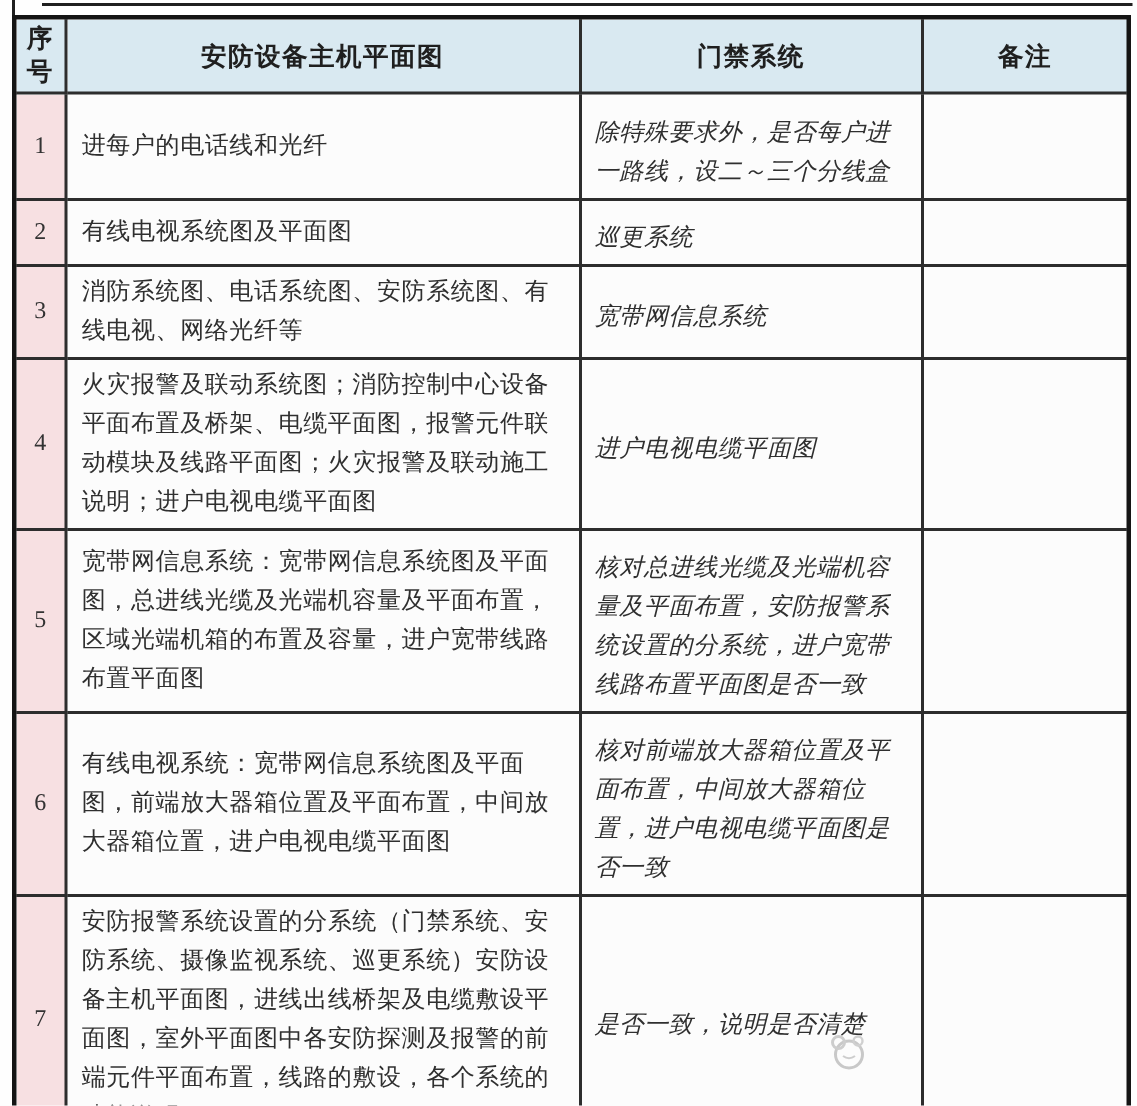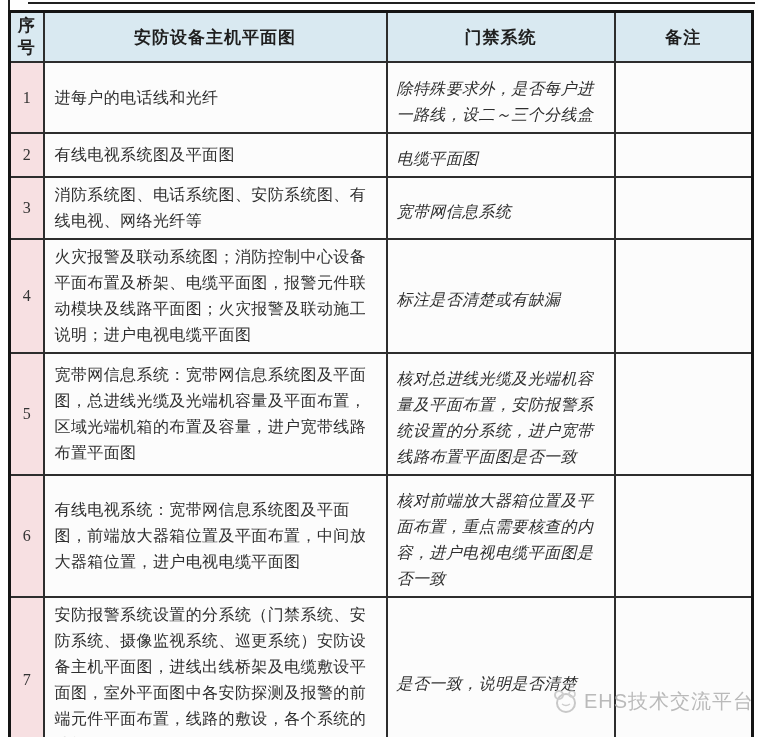--- a/index.html
+++ b/index.html
@@ -110,45 +110,45 @@
     <tbody id="tbody">
         <tr>
           <td class="cell-no">1</td>
           <td class="cell-content">进每户的电话线和光纤</td>
           <td class="cell-problem">除特殊要求外，是否每户进一路线，设二～三个分线盒</td>
           <td class="cell-remark"></td>
         </tr>
         <tr>
           <td class="cell-no">2</td>
           <td class="cell-content">有线电视系统图及平面图</td>
-          <td class="cell-problem">电缆平面图</td>
+          <td class="cell-problem">巡更系统</td>
           <td class="cell-remark"></td>
         </tr>
         <tr>
           <td class="cell-no">3</td>
           <td class="cell-content">消防系统图、电话系统图、安防系统图、有线电视、网络光纤等</td>
           <td class="cell-problem">宽带网信息系统</td>
           <td class="cell-remark"></td>
         </tr>
         <tr>
           <td class="cell-no">4</td>
           <td class="cell-content">火灾报警及联动系统图；消防控制中心设备平面布置及桥架、电缆平面图，报警元件联动模块及线路平面图；火灾报警及联动施工说明；进户电视电缆平面图</td>
-          <td class="cell-problem">标注是否清楚或有缺漏</td>
+          <td class="cell-problem">进户电视电缆平面图</td>
           <td class="cell-remark"></td>
         </tr>
         <tr>
           <td class="cell-no">5</td>
           <td class="cell-content">宽带网信息系统：宽带网信息系统图及平面图，总进线光缆及光端机容量及平面布置，区域光端机箱的布置及容量，进户宽带线路布置平面图</td>
           <td class="cell-problem">核对总进线光缆及光端机容量及平面布置，安防报警系统设置的分系统，进户宽带线路布置平面图是否一致</td>
           <td class="cell-remark"></td>
         </tr>
         <tr>
           <td class="cell-no">6</td>
           <td class="cell-content">有线电视系统：宽带网信息系统图及平面图，前端放大器箱位置及平面布置，中间放大器箱位置，进户电视电缆平面图</td>
-          <td class="cell-problem">核对前端放大器箱位置及平面布置，重点需要核查的内容，进户电视电缆平面图是否一致</td>
+          <td class="cell-problem">核对前端放大器箱位置及平面布置，中间放大器箱位置，进户电视电缆平面图是否一致</td>
           <td class="cell-remark"></td>
         </tr>
         <tr>
           <td class="cell-no">7</td>
           <td class="cell-content">安防报警系统设置的分系统（门禁系统、安防系统、摄像监视系统、巡更系统）安防设备主机平面图，进线出线桥架及电缆敷设平面图，室外平面图中各安防探测及报警的前端元件平面布置，线路的敷设，各个系统的功能说明</td>
           <td class="cell-problem">是否一致，说明是否清楚</td>
           <td class="cell-remark"></td>
         </tr>
       </tbody>
   </table>
@@ -156,14 +156,13 @@
 
 <div class="watermark">
   <span>
     <svg width="30" height="30" viewBox="0 0 30 30" fill="none">
       <circle cx="16" cy="17" r="9" stroke="#c3c3c3" stroke-width="2"></circle>
       <circle cx="9" cy="9" r="4" stroke="#c9c9c9" stroke-width="2"></circle>
       <circle cx="22" cy="8" r="3" stroke="#cccccc" stroke-width="1.6"></circle>
       <path d="M12 18 q4 3 8 0" stroke="#c9c9c9" stroke-width="1.4" fill="none"></path>
     </svg>
   </span>
-  <span>EHS技术交流平台</span>
 </div>
 
 </body></html>

